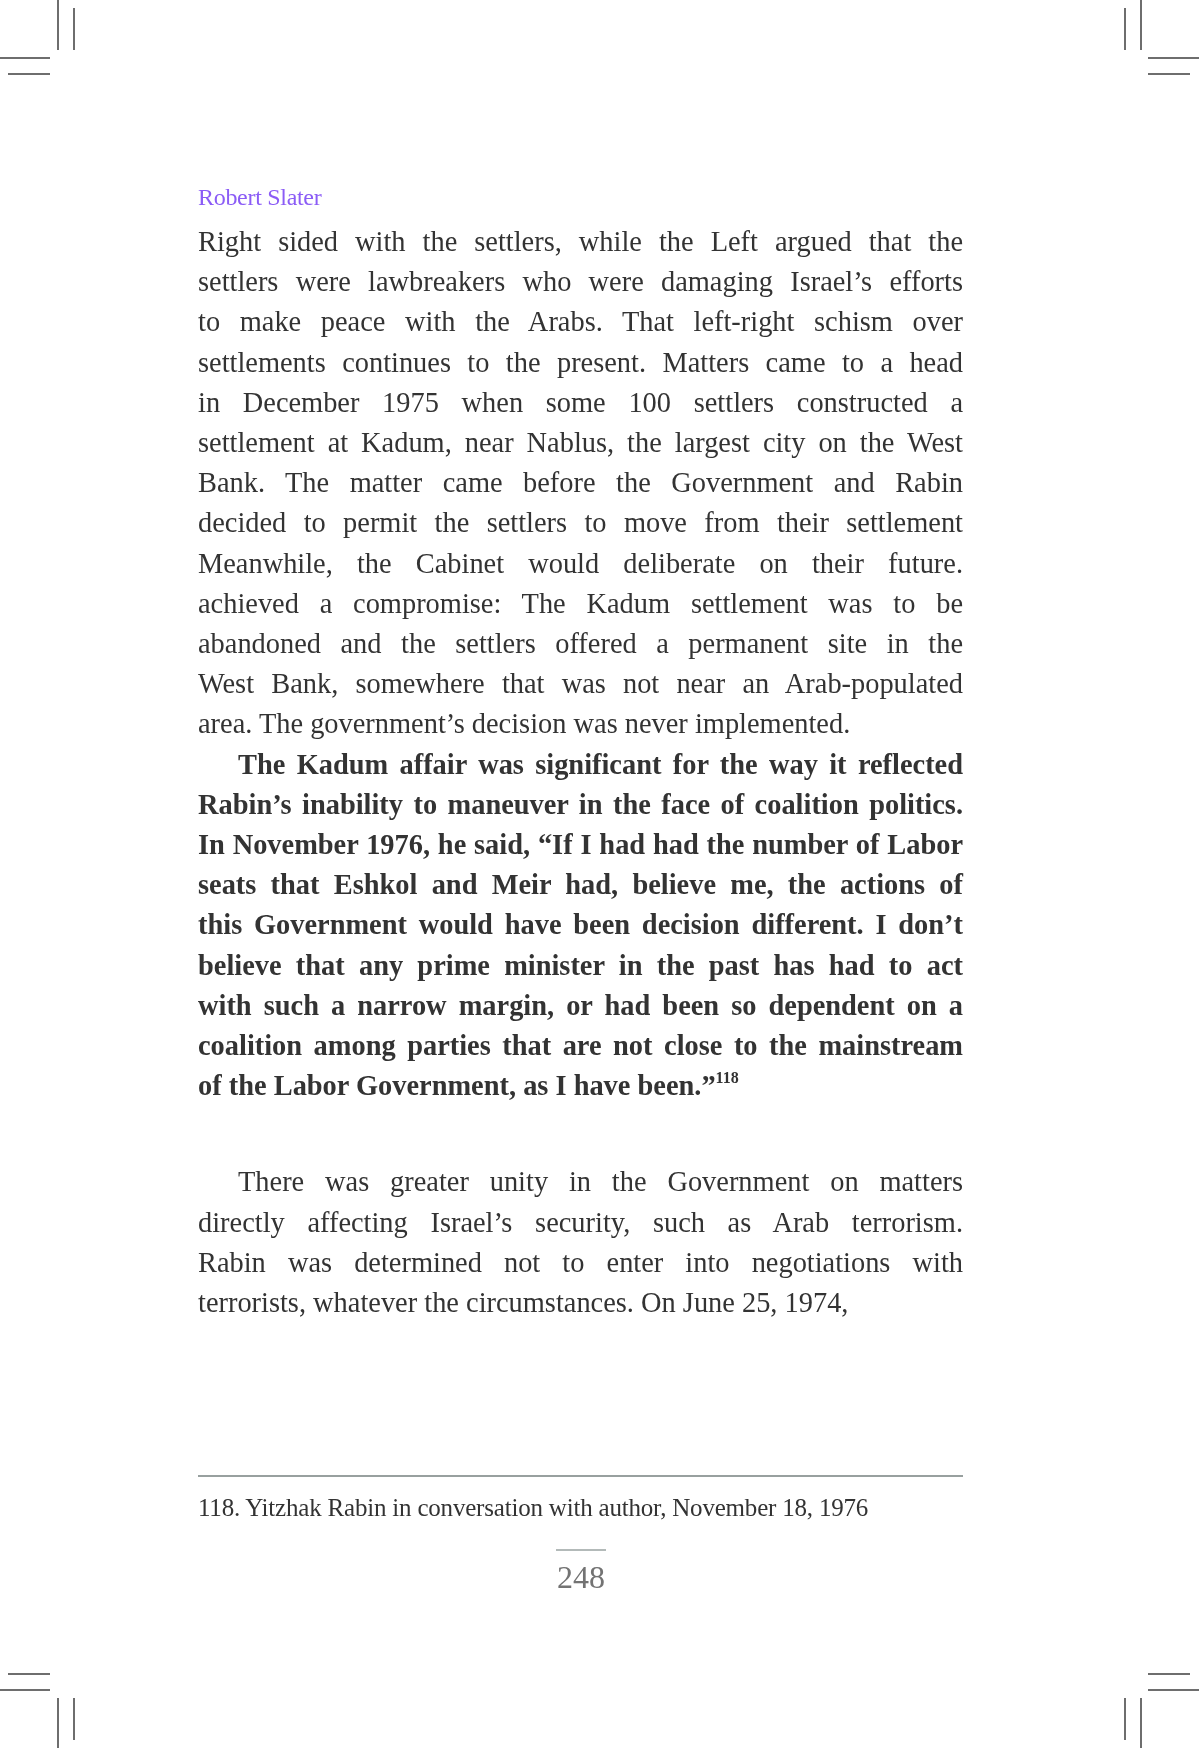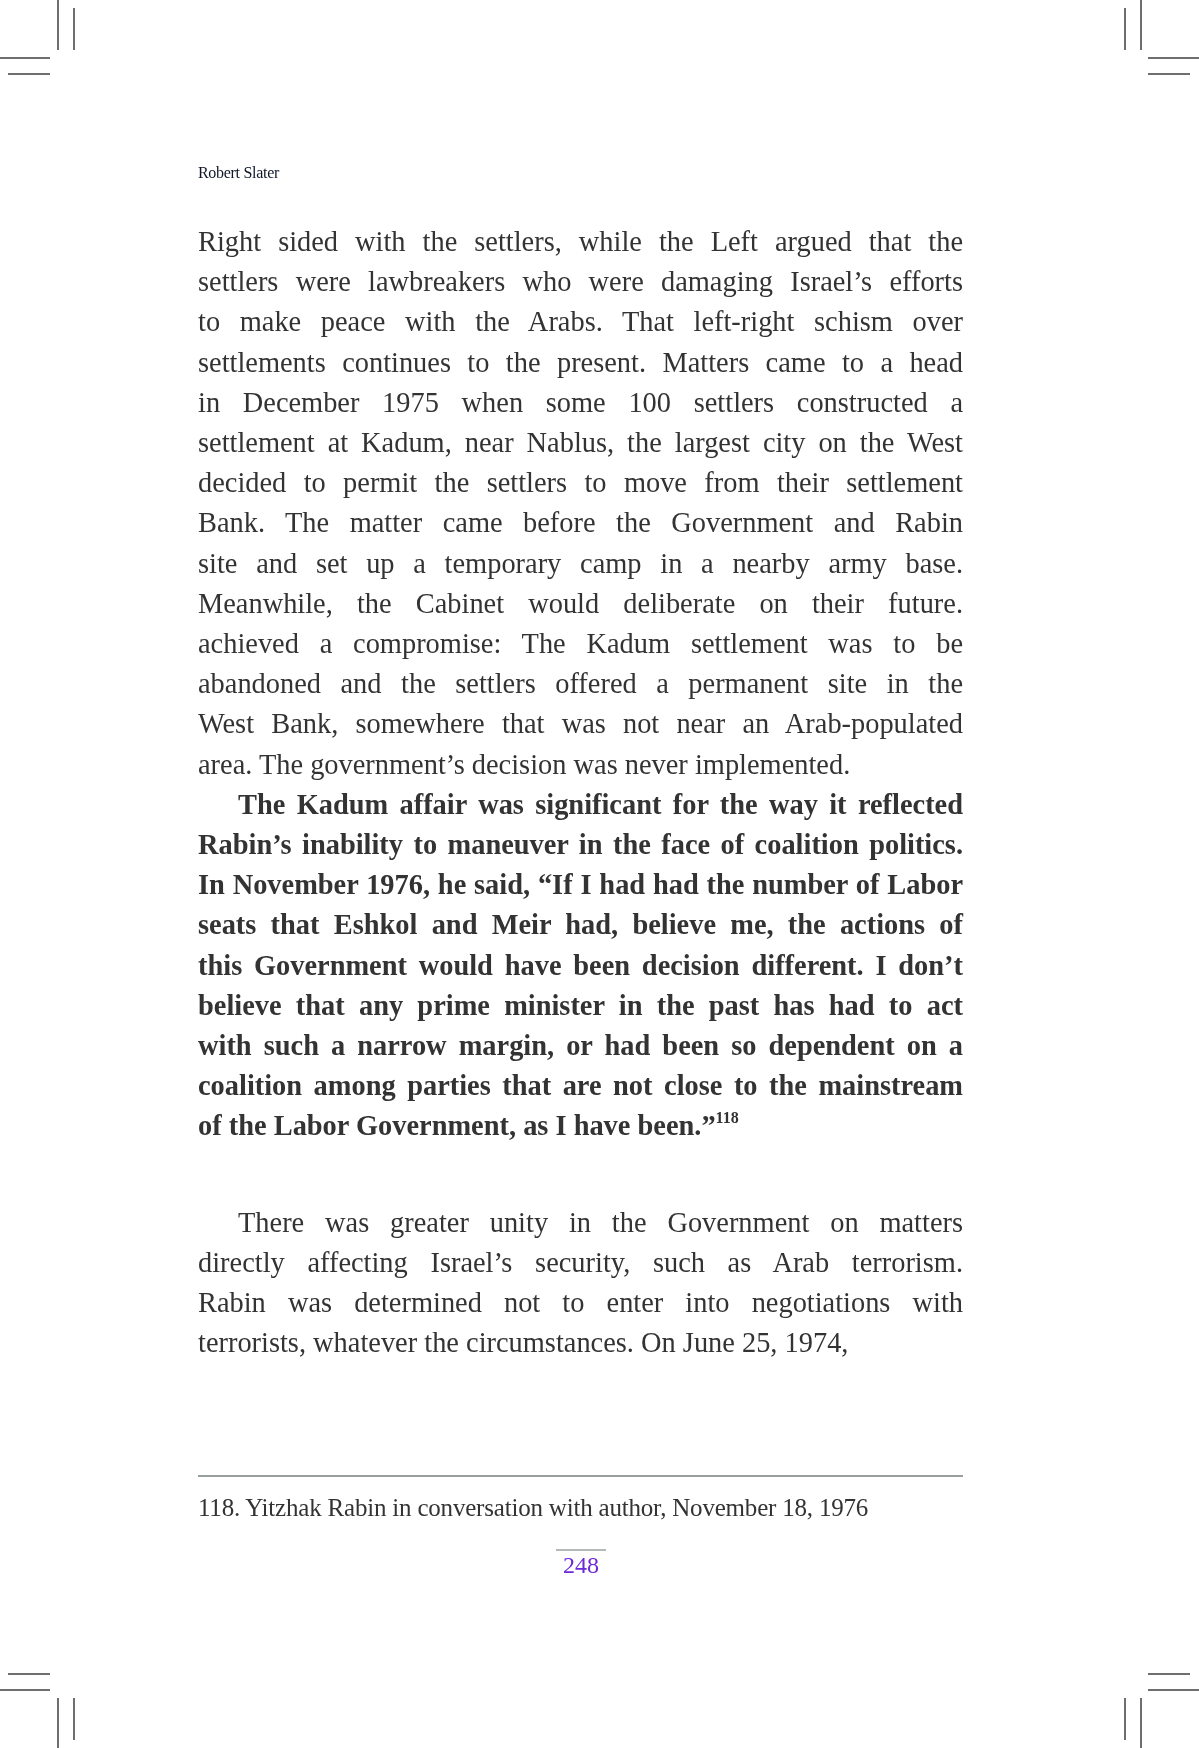--- a/index.html
+++ b/index.html
@@ -1,23 +1,23 @@
 <!DOCTYPE html>
 <html><head>
 <meta charset="utf-8">
 <style>
   html, body { margin: 0; padding: 0; background: #ffffff; }
   body { width: 1199px; height: 1748px; position: relative; overflow: hidden; }
   .crop { position: absolute; background: #6e6e6e; }
   .v { width: 2px; }
   .h { height: 2px; }
   .page-header {
-    position: absolute; left: 198px; top: 164px;
-    font-family: "Liberation Serif", serif; font-size: 16px;
-    color: #0f172a; letter-spacing: -0.3px;
+    position: absolute; left: 198px; top: 184px;
+    font-family: "Liberation Serif", serif; font-size: 24px;
+    color: #8b5cf6; letter-spacing: -0.3px;
   }
   .body-text {
     position: absolute; left: 198px; top: 222px; width: 765px;
     font-family: "Liberation Serif", serif; font-size: 28.4px;
     line-height: 40.2px; color: #333333;
     text-align: justify; text-align-last: left; hyphens: none;
   }
   .body-text p { margin: 0; text-align: justify; }
   .body-text p.indent { text-indent: 40px; }
   .body-text p.gap { margin-top: 56px; }
@@ -28,22 +28,22 @@
     position: absolute; left: 198px; top: 1475px; width: 765px; height: 2px;
     background: #98a09f;
   }
   .footnote {
     position: absolute; left: 198px; top: 1494px;
     font-family: "Liberation Serif", serif; font-size: 25px; color: #333333;
     letter-spacing: -0.2px;
   }
   .page-number {
     position: absolute; left: 556px; top: 1549px; width: 50px;
-    font-family: "Liberation Serif", serif; font-size: 24px; color: #6d28d9;
-    text-align: center; border-top: 2px solid #b3bab9; padding-top: 0px; line-height: 28px;
+    font-family: "Liberation Serif", serif; font-size: 32px; color: #737373;
+    text-align: center; border-top: 2px solid #b3bab9; padding-top: 12px; line-height: 28px;
   }
 </style>
 </head>
 <body>
 
 <div class="crop v" style="left:57px; top:0; height:50px;"></div>
 <div class="crop v" style="left:73px; top:8px; height:42px;"></div>
 <div class="crop h" style="left:0; top:57px; width:50px;"></div>
 <div class="crop h" style="left:8px; top:73px; width:42px;"></div>
 
@@ -65,23 +65,22 @@
 <div class="page-header">Robert Slater</div>
 
 <div class="body-text">
   <p>
       <span class="line">Right sided with the settlers, while the Left argued that the</span>
       <span class="line">settlers were lawbreakers who were damaging Israel’s efforts</span>
       <span class="line">to make peace with the Arabs. That left-right schism over</span>
       <span class="line">settlements continues to the present. Matters came to a head</span>
       <span class="line">in December 1975 when some 100 settlers constructed a</span>
       <span class="line">settlement at Kadum, near Nablus, the largest city on the West</span>
+      <span class="line">Bank. The matter came before the Government and Rabin</span>
       <span class="line">decided to permit the settlers to move from their settlement</span>
-      <span class="line">Bank. The matter came before the Government and Rabin</span>
-      <span class="line">site and set up a temporary camp in a nearby army base.</span>
       <span class="line">Meanwhile, the Cabinet would deliberate on their future.</span>
       <span class="line">achieved a compromise: The Kadum settlement was to be</span>
       <span class="line">abandoned and the settlers offered a permanent site in the</span>
       <span class="line">West Bank, somewhere that was not near an Arab-populated</span>
       <span class="line last">area. The government’s decision was never implemented.</span>
     </p>
   <p class="indent" style="text-indent: 0px; font-weight: bold;">
       <span class="line" style="padding-left: 40px;">The Kadum affair was significant for the way it reflected</span>
       <span class="line">Rabin’s inability to maneuver in the face of coalition politics.</span>
       <span class="line">In November 1976, he said, “If I had had the number of Labor</span>

